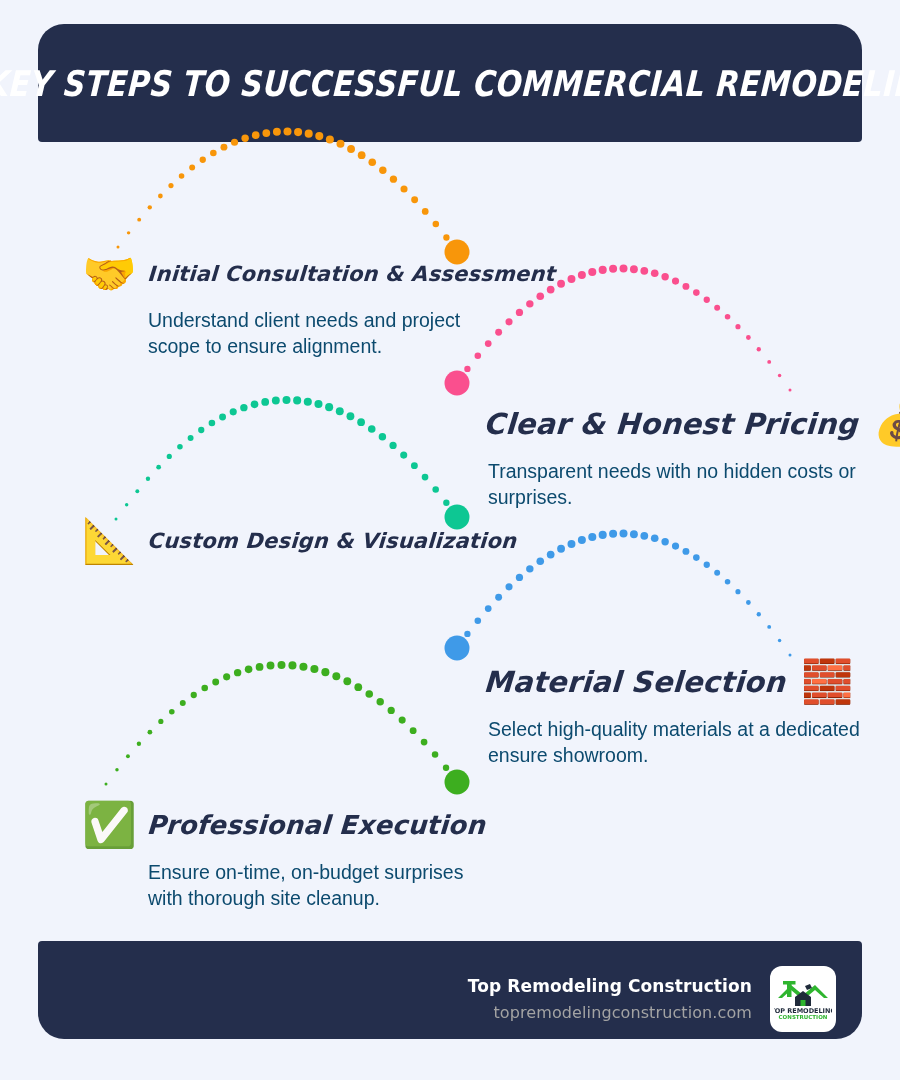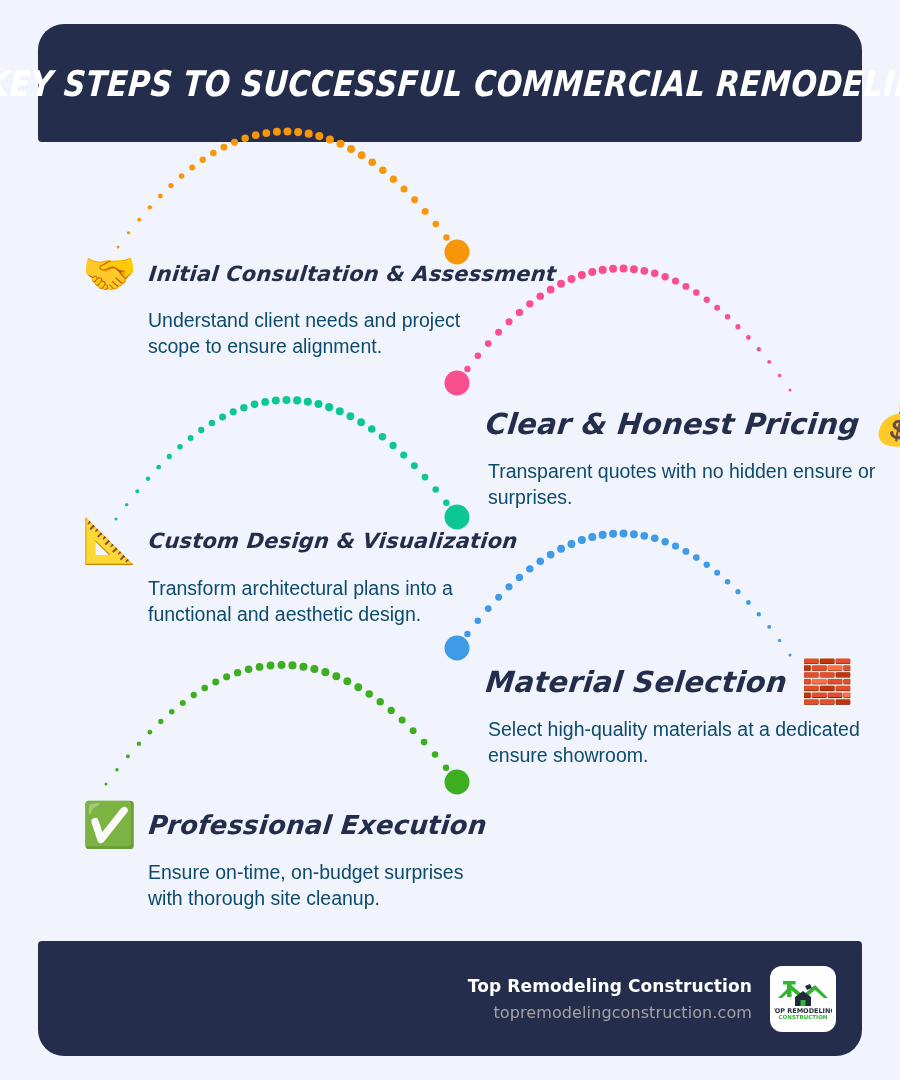--- a/index.html
+++ b/index.html
@@ -119,21 +119,21 @@
   #step-3 .step-emoji { font-size: 44px; }
   #step-2 .step-emoji { font-size: 42px; }
   #step-4 .step-emoji { font-size: 42px; }
 
   
   .footer-bar {
     position: absolute;
     left: 38px;
     top: 941px;
     width: 824px;
-    height: 115px;
+    height: 98px;
     background: #242e4c;
     border-radius: 4px 4px 26px 26px;
   }
   .footer-inner {
     position: absolute;
     right: 26px;
     top: 0;
     height: 115px;
     display: flex;
     align-items: center;
@@ -359,29 +359,28 @@
       <span class="step-title">Initial Consultation &amp; Assessment</span>
     </div>
     <div class="step-body">Understand client needs and project scope to ensure alignment.</div>
   </div>
 
   <div class="step right" id="step-2">
     <div class="step-head">
       <span class="step-emoji">💰</span>
       <span class="step-title">Clear &amp; Honest Pricing</span>
     </div>
-    <div class="step-body">Transparent quotes with no hidden ensure or surprises.</div>
+    <div class="step-body">Transparent needs with no hidden costs or surprises.</div>
   </div>
 
   <div class="step left" id="step-3">
     <div class="step-head">
       <span class="step-emoji">📐</span>
       <span class="step-title">Custom Design &amp; Visualization</span>
     </div>
-    <div class="step-body">Transform architectural plans into a functional and aesthetic design.</div>
   </div>
 
   <div class="step right" id="step-4">
     <div class="step-head">
       <span class="step-emoji">🧱</span>
       <span class="step-title">Material Selection</span>
     </div>
     <div class="step-body">Select high-quality materials at a dedicated ensure showroom.</div>
   </div>
 

